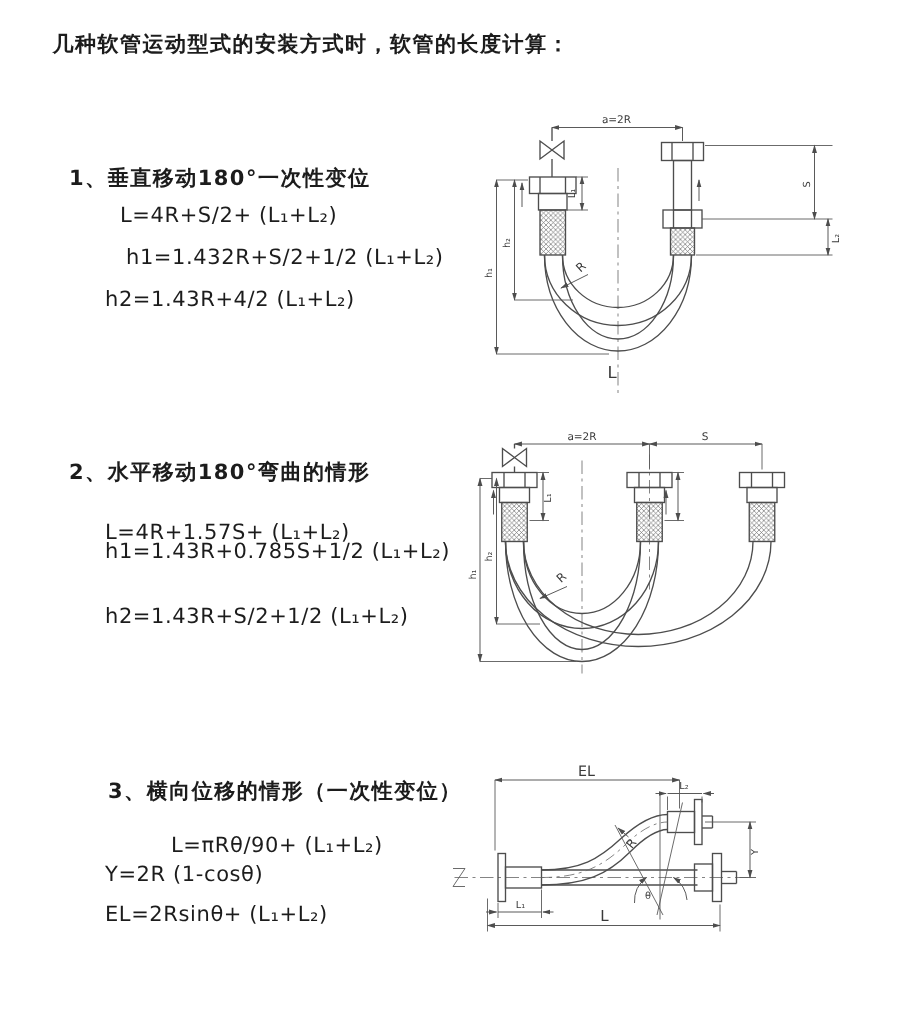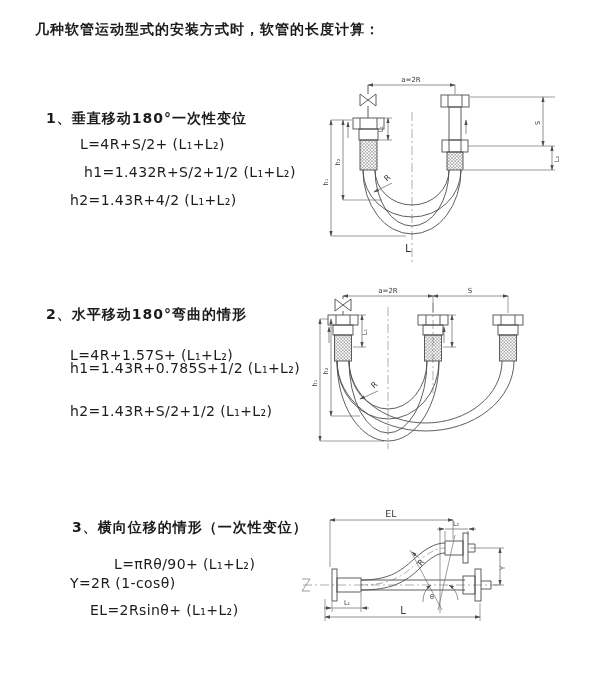--- a/index.html
+++ b/index.html
@@ -35,21 +35,21 @@
 <div class="abs formula" style="left:70px;top:192px;">h2=1.43R+4/2 (L₁+L₂)</div>
 
 <div class="abs sec-heading" style="left:46px;top:306px;"><span>2、</span><span>水平移动180°弯曲的情形</span></div>
 <div class="abs formula" style="left:70px;top:347px;">L=4R+1.57S+ (L₁+L₂)</div>
 <div class="abs formula" style="left:70px;top:360px;">h1=1.43R+0.785S+1/2 (L₁+L₂)</div>
 <div class="abs formula" style="left:70px;top:387px;margin-top:16px;">h2=1.43R+S/2+1/2 (L₁+L₂)</div>
 
 <div class="abs sec-heading" style="left:46px;top:519px;margin-left:26px;"><span>3、</span><span>横向位移的情形（一次性变位）</span></div>
 <div class="abs formula" style="left:70px;top:556px;margin-left:44px;">L=πRθ/90+ (L₁+L₂)</div>
 <div class="abs formula" style="left:70px;top:575px;">Y=2R (1-cosθ)</div>
-<div class="abs formula" style="left:70px;top:602px;margin-left:20px;">EL=2Rsinθ+ (L₁+L₂)</div>
+<div class="abs formula" style="left:70px;top:602px;">EL=2Rsinθ+ (L₁+L₂)</div>
 
 <svg style="left:300px;top:70px;" width="290" height="200" viewBox="0 0 290 200">
   <defs>
     <pattern id="hx1" width="3.2" height="3.2" patternUnits="userSpaceOnUse">
       <path d="M0,3.2 L3.2,0 M0,0 L3.2,3.2" stroke="#6e6e6e" stroke-width="0.45"></path>
     </pattern>
     <marker id="ar1" viewBox="0 0 10 10" refX="8.5" refY="5" markerWidth="9" markerHeight="9" orient="auto-start-reverse">
       <path d="M0,2.2 L9.5,5 L0,7.8 z" fill="#4d4d4d"></path>
     </marker>
   </defs>

